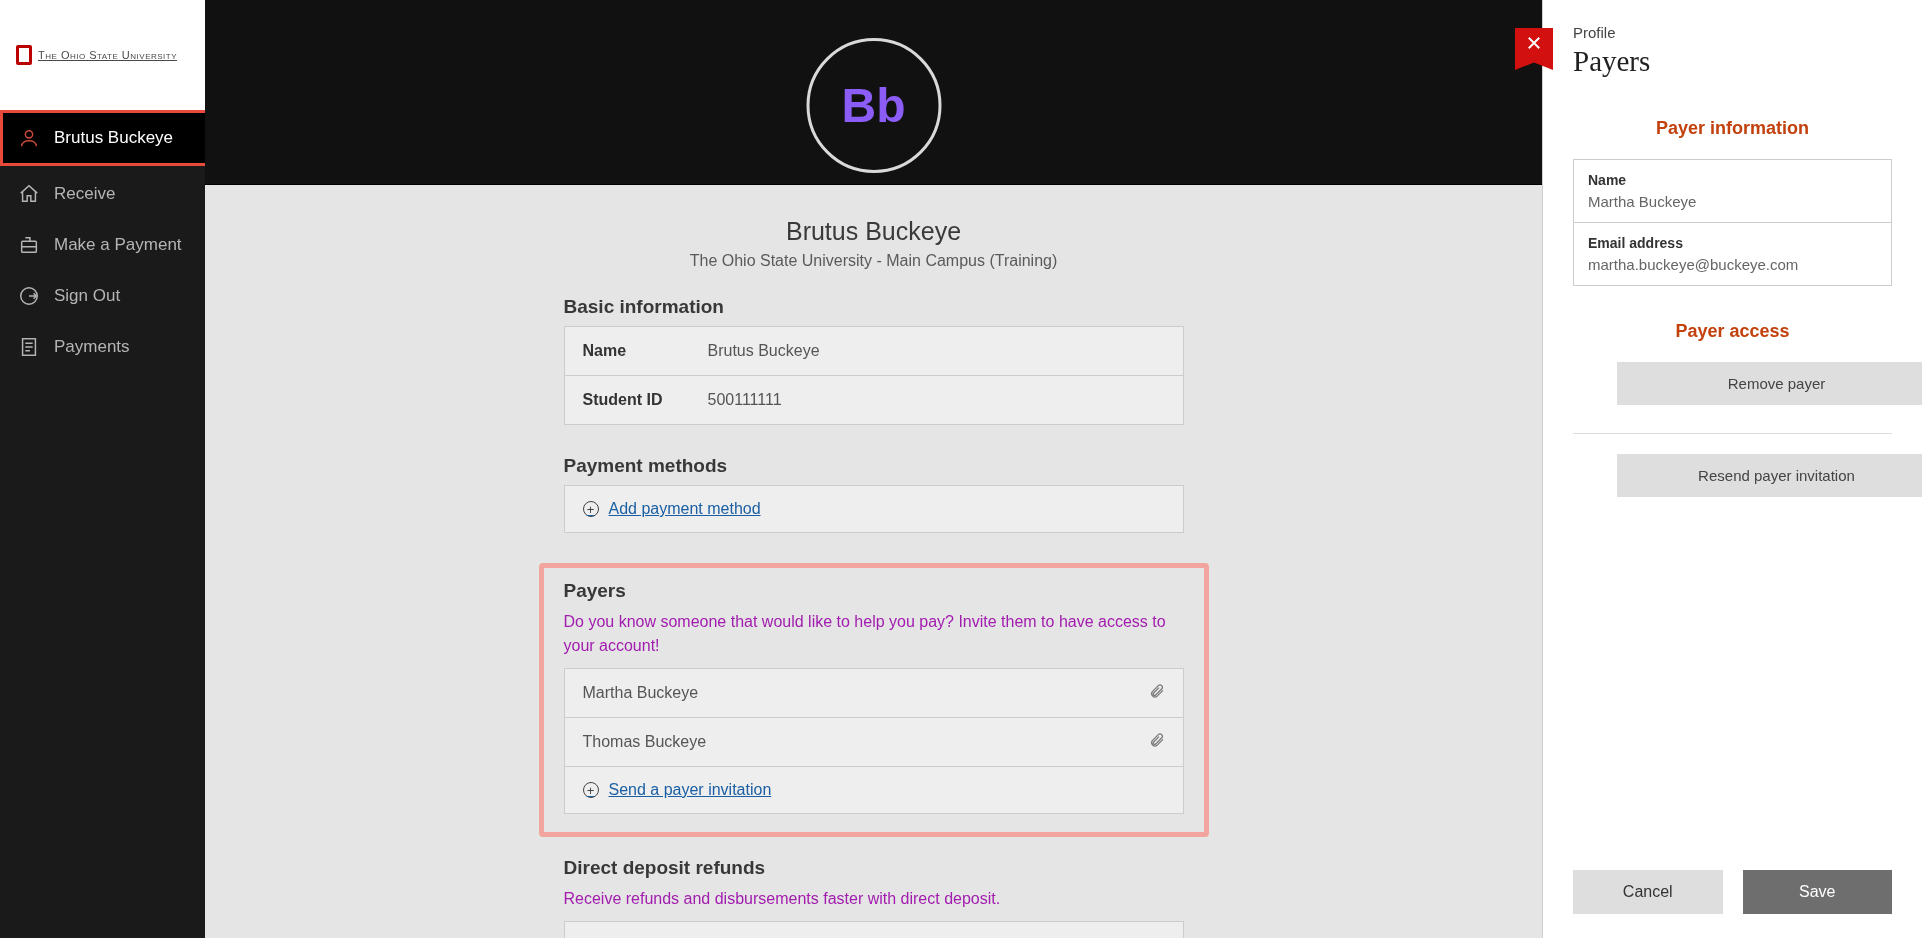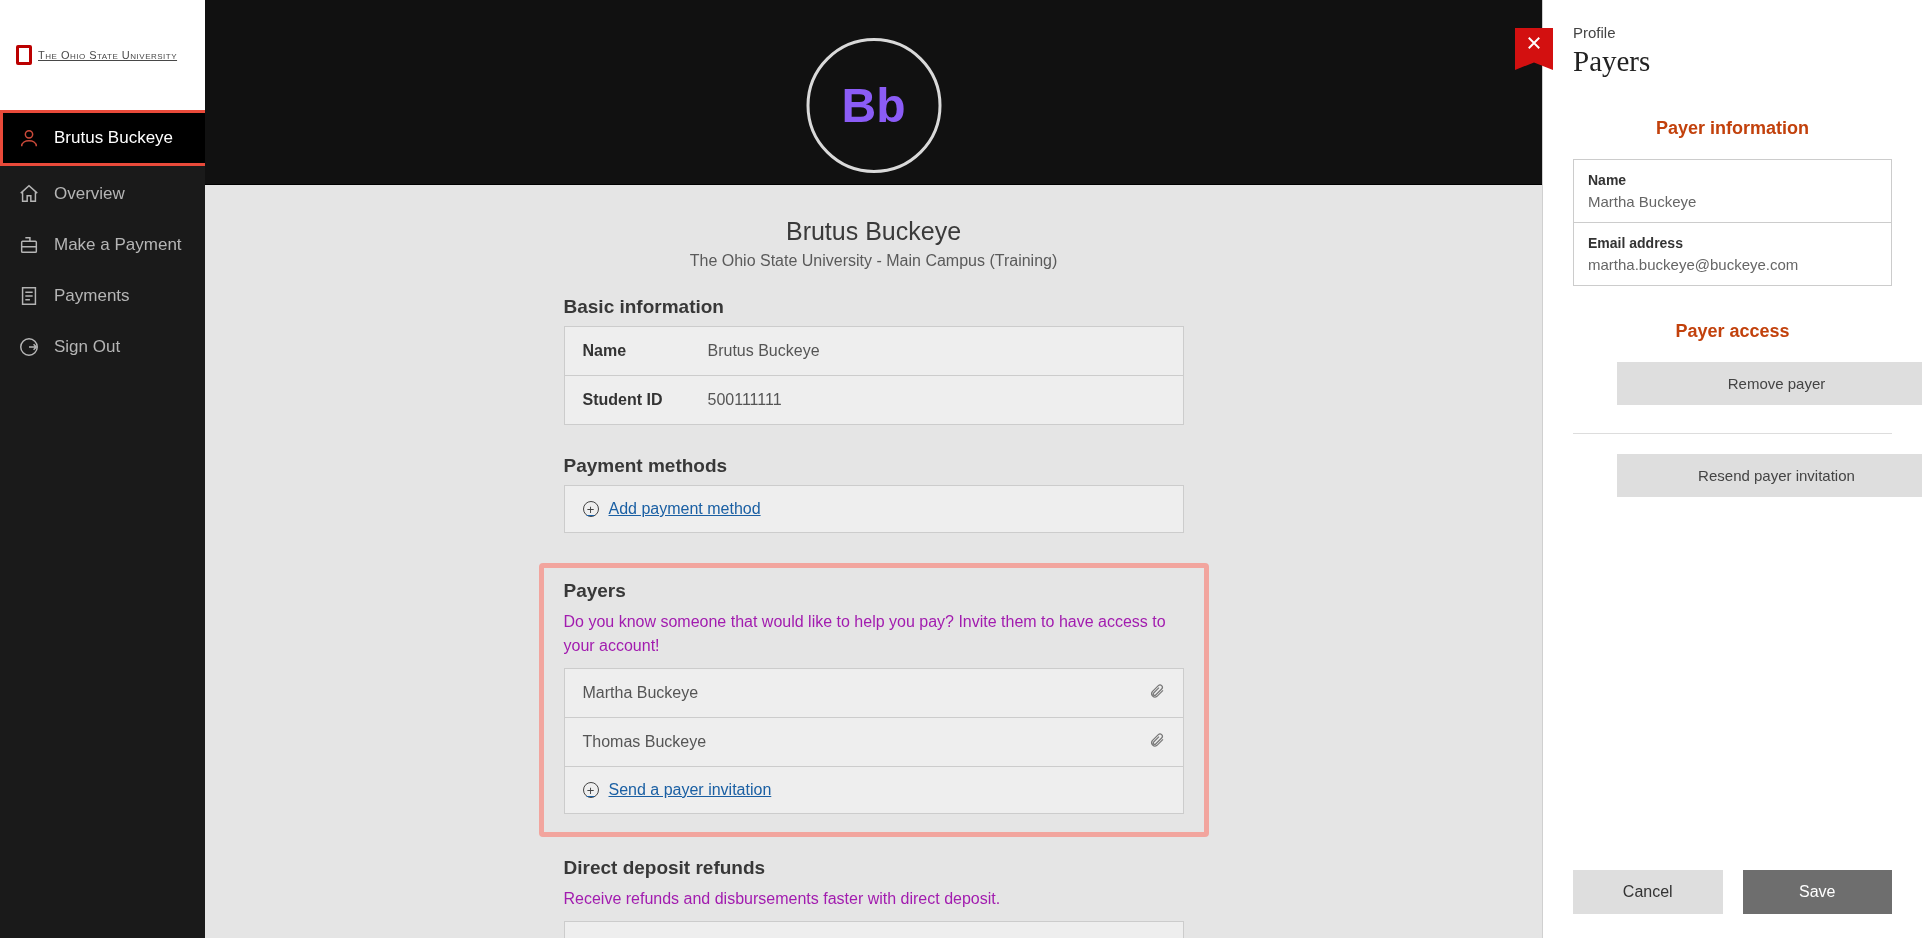--- a/index.html
+++ b/index.html
@@ -279,48 +279,48 @@
         </svg>
     </span>
     <span>Brutus Buckeye</span>
   </div>
   <div class="nav-item">
     <span class="nav-icon">
       <svg viewBox="0 0 24 24" fill="none" stroke="#b5b5b5" stroke-width="1.6">
           <path d="M3 11l9-8 9 8M5 10v10h5v-6h4v6h5V10"></path>
         </svg>
     </span>
-    <span>Overview</span>
+    <span>Receive</span>
   </div>
   <div class="nav-item">
     <span class="nav-icon">
       <svg viewBox="0 0 24 24" fill="none" stroke="#b5b5b5" stroke-width="1.6">
           <rect x="4" y="8" width="16" height="12" rx="1"></rect>
           <path d="M4 14h16M8 4h5v4"></path>
         </svg>
     </span>
     <span>Make a Payment</span>
   </div>
   <div class="nav-item">
     <span class="nav-icon">
       <svg viewBox="0 0 24 24" fill="none" stroke="#b5b5b5" stroke-width="1.6">
+          <circle cx="12" cy="12" r="9"></circle>
+          <path d="M12 12h8M17 9l3 3-3 3"></path>
+        </svg>
+    </span>
+    <span>Sign Out</span>
+  </div>
+  <div class="nav-item">
+    <span class="nav-icon">
+      <svg viewBox="0 0 24 24" fill="none" stroke="#b5b5b5" stroke-width="1.6">
           <rect x="5" y="3" width="14" height="18"></rect>
           <path d="M8 8h8M8 12h8M8 16h5"></path>
         </svg>
     </span>
     <span>Payments</span>
-  </div>
-  <div class="nav-item">
-    <span class="nav-icon">
-      <svg viewBox="0 0 24 24" fill="none" stroke="#b5b5b5" stroke-width="1.6">
-          <circle cx="12" cy="12" r="9"></circle>
-          <path d="M12 12h8M17 9l3 3-3 3"></path>
-        </svg>
-    </span>
-    <span>Sign Out</span>
   </div>
 </div>
 
 <div class="top-bar"></div>
 <div class="avatar-circle" style="left: calc(205px + (100% - 205px - 380px)/2);">
   <span>Bb</span>
 </div>
 
 <div class="main">
   <div class="profile-name">Brutus Buckeye</div>

